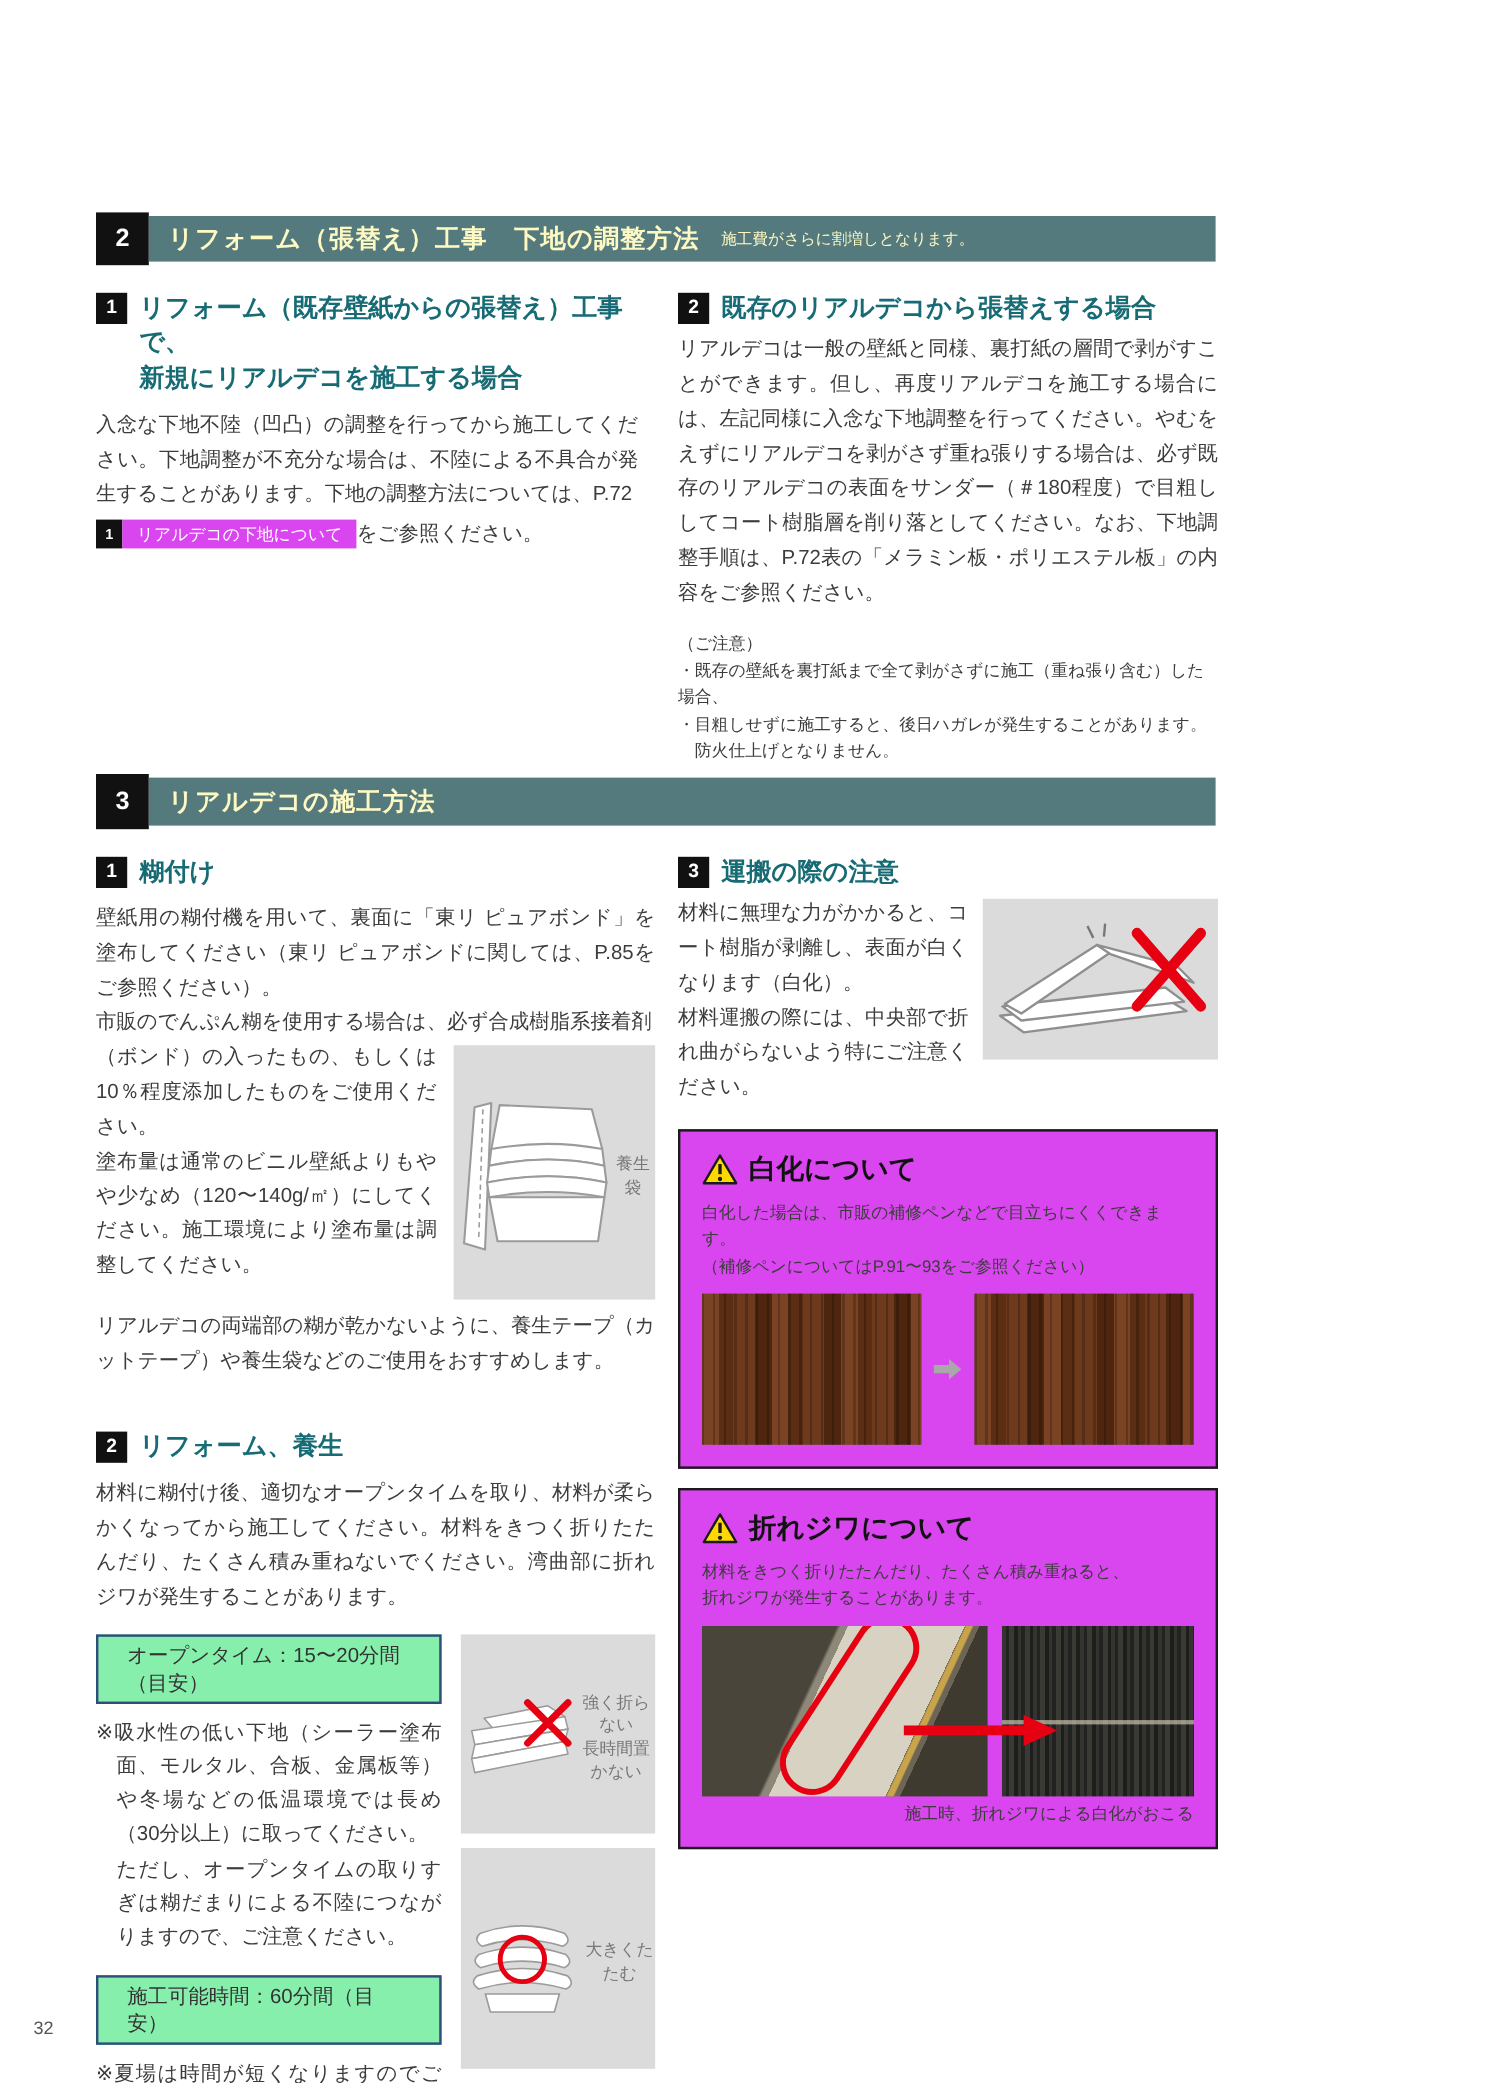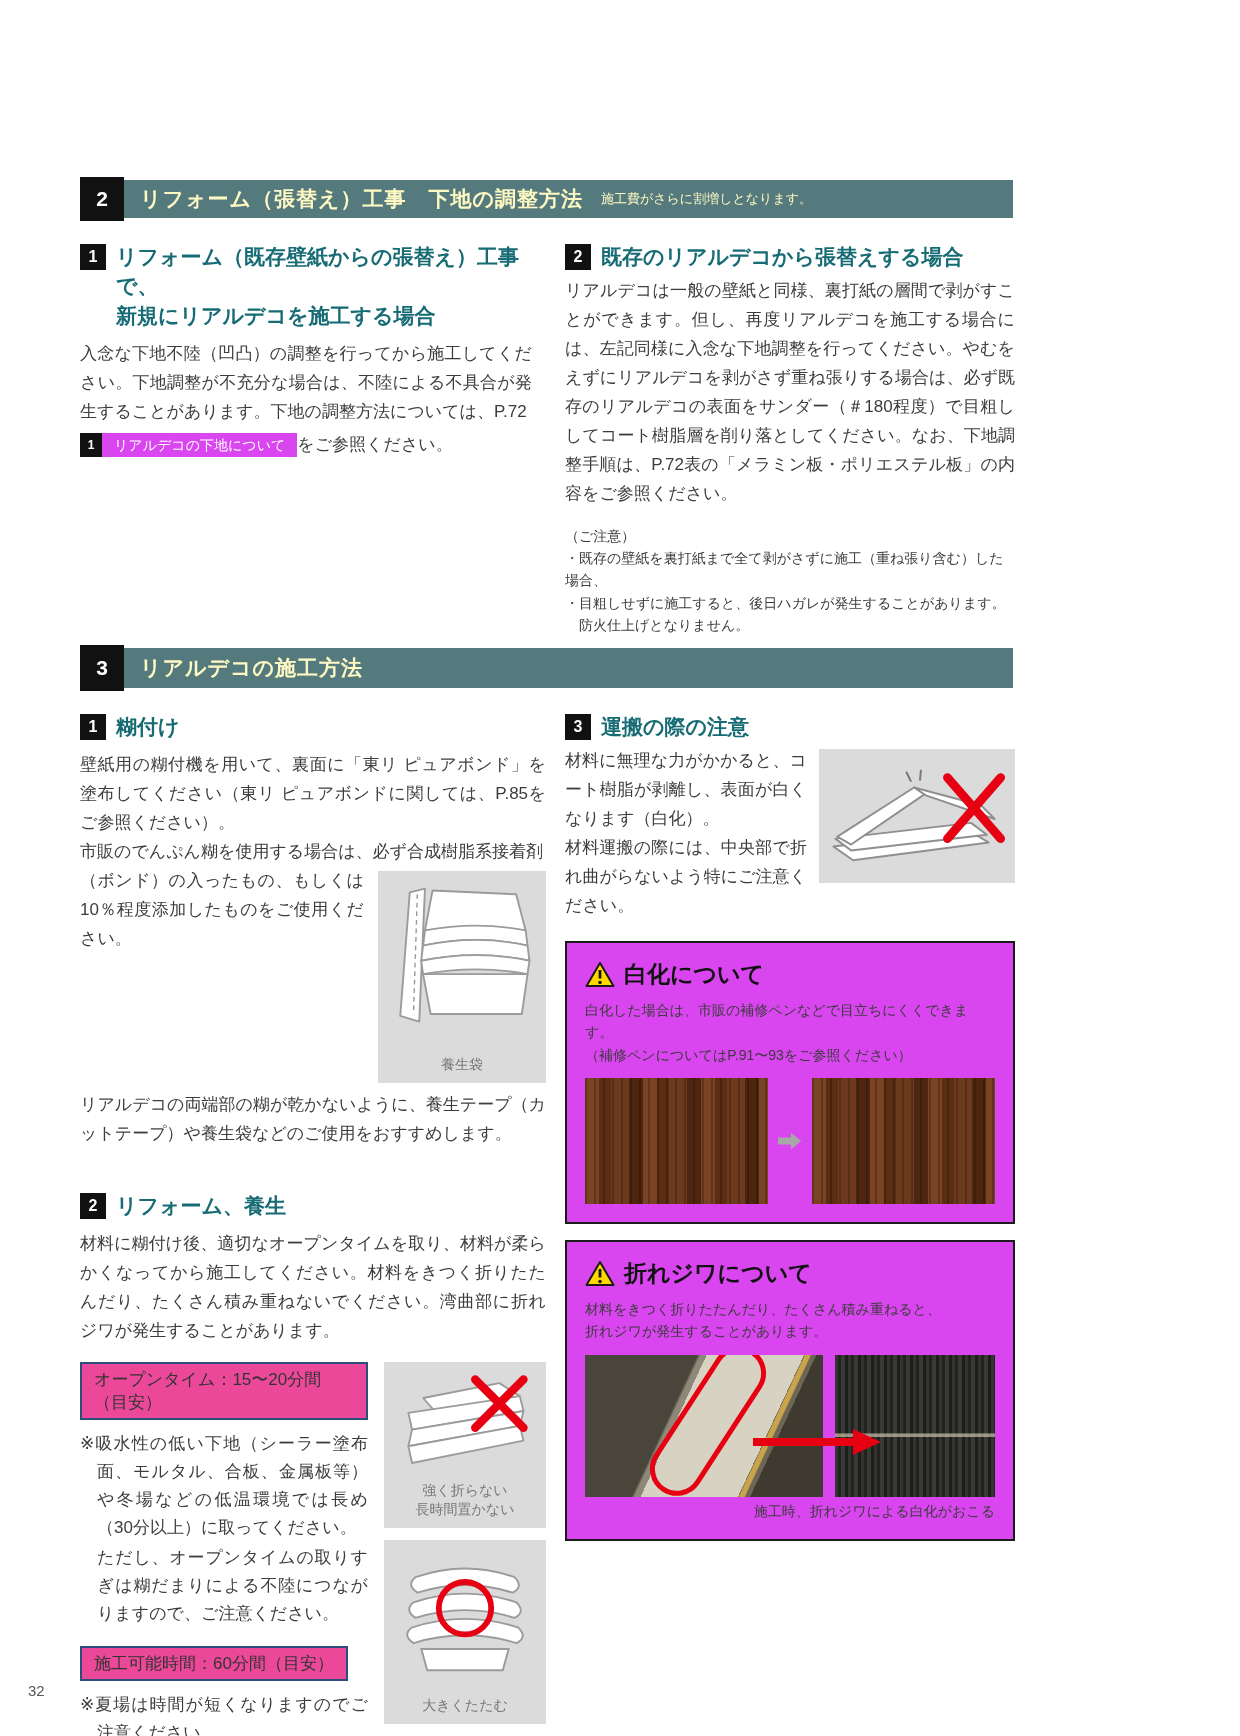--- a/index.html
+++ b/index.html
@@ -33,29 +33,29 @@
   .small{font-size:14px;line-height:1.6;color:#3c3c3c;}
   
   .ref-row{display:flex;align-items:center;margin-top:6px;font-size:17px;}
   .ref-num{
     width:22px;height:24px;background:#111;color:#fff;font-size:12px;font-weight:bold;
     display:flex;align-items:center;justify-content:center;flex:none;
   }
   .ref-label{background:#d946ef;color:#fff;font-size:14px;height:24px;line-height:24px;padding:0 12px;}
   .ref-tail{margin-left:0;}
   
-  .figbox{background:#dbdbdb;display:flex;flex-direction:column;align-items:center;justify-content:space-between;box-sizing:border-box;padding-top:10px;}
+  .figbox{background:#dbdbdb;display:flex;flex-direction:row;align-items:center;justify-content:space-between;box-sizing:border-box;padding-top:10px;}
   .fig-cap{font-size:14px;color:#777;text-align:center;line-height:1.4;padding:4px 0 8px;}
   .fig-yojo{float:right;width:168px;height:212px;margin:4px 0 8px 14px;}
   .fig-carry{float:right;width:196px;height:134px;margin:2px 0 8px 12px;justify-content:center;padding-top:0;}
   
   .fold-row{display:flex;gap:16px;margin-top:16px;}
   .fold-left{width:288px;flex:none;}
   .fold-figs{width:162px;flex:none;display:flex;flex-direction:column;gap:12px;}
-  .time-box{display:inline-block;border:2px solid #2e4d7b;padding:4px 12px;font-size:17px;color:#333;background:#ec4899;}
+  .time-box{display:inline-block;border:2px solid #2e4d7b;padding:4px 24px;font-size:17px;color:#333;background:#86efac;}
   .star-note{font-size:17px;line-height:1.65;color:#3c3c3c;padding-left:17px;text-indent:-17px;margin-top:10px;text-align:justify;}
   .star-note-cont{font-size:17px;line-height:1.65;color:#3c3c3c;padding-left:17px;margin-top:2px;text-align:justify;}
   .work-box-wrap{margin-top:18px;}
   
   .alert-box{border:2px solid #1a1a1a;background:#d946ef;box-sizing:border-box;width:450px;padding:16px 18px 18px;}
   .alert-title{display:flex;align-items:center;gap:9px;font-size:23px;font-weight:bold;color:#111;}
   .alert-text{margin-top:9px;}
   .wood-row{display:flex;align-items:center;gap:10px;margin-top:12px;}
   .wood{width:183px;height:126px;flex:none;
     background:
@@ -145,20 +145,21 @@
           <path d="M36 52 Q90 42 142 52 L144 68 Q90 56 34 68 Z"></path>
           <path d="M34 68 Q90 56 144 68 L146 84 Q90 72 32 84 Z"></path>
           <path d="M32 84 Q90 72 146 84 L144 98 Q90 88 34 98 Z"></path>
           <path d="M34 98 L144 98 L138 140 L42 140 Z"></path>
         </g>
         <path d="M28 14 L24 138" stroke="#9b9b9b" stroke-width="1.5" stroke-dasharray="5 4" fill="none"></path>
       </svg>
       <div class="fig-cap">養生袋</div>
     </div>
     <p>（ボンド）の入ったもの、もしくは10％程度添加したものをご使用ください。</p>
+    <p>塗布量は通常のビニル壁紙よりもやや少なめ（120〜140g/㎡）にしてください。施工環境により塗布量は調整してください。</p>
     <p class="clear">リアルデコの両端部の糊が乾かないように、養生テープ（カットテープ）や養生袋などのご使用をおすすめします。</p>
   </div>
 
   <div class="h-row" style="margin-top:42px;">
     <div class="h-num">2</div>
     <div class="h-title">リフォーム、養生</div>
   </div>
   <div class="body">材料に糊付け後、適切なオープンタイムを取り、材料が柔らかくなってから施工してください。材料をきつく折りたたんだり、たくさん積み重ねないでください。湾曲部に折れジワが発生することがあります。</div>
 
   <div class="fold-row">

